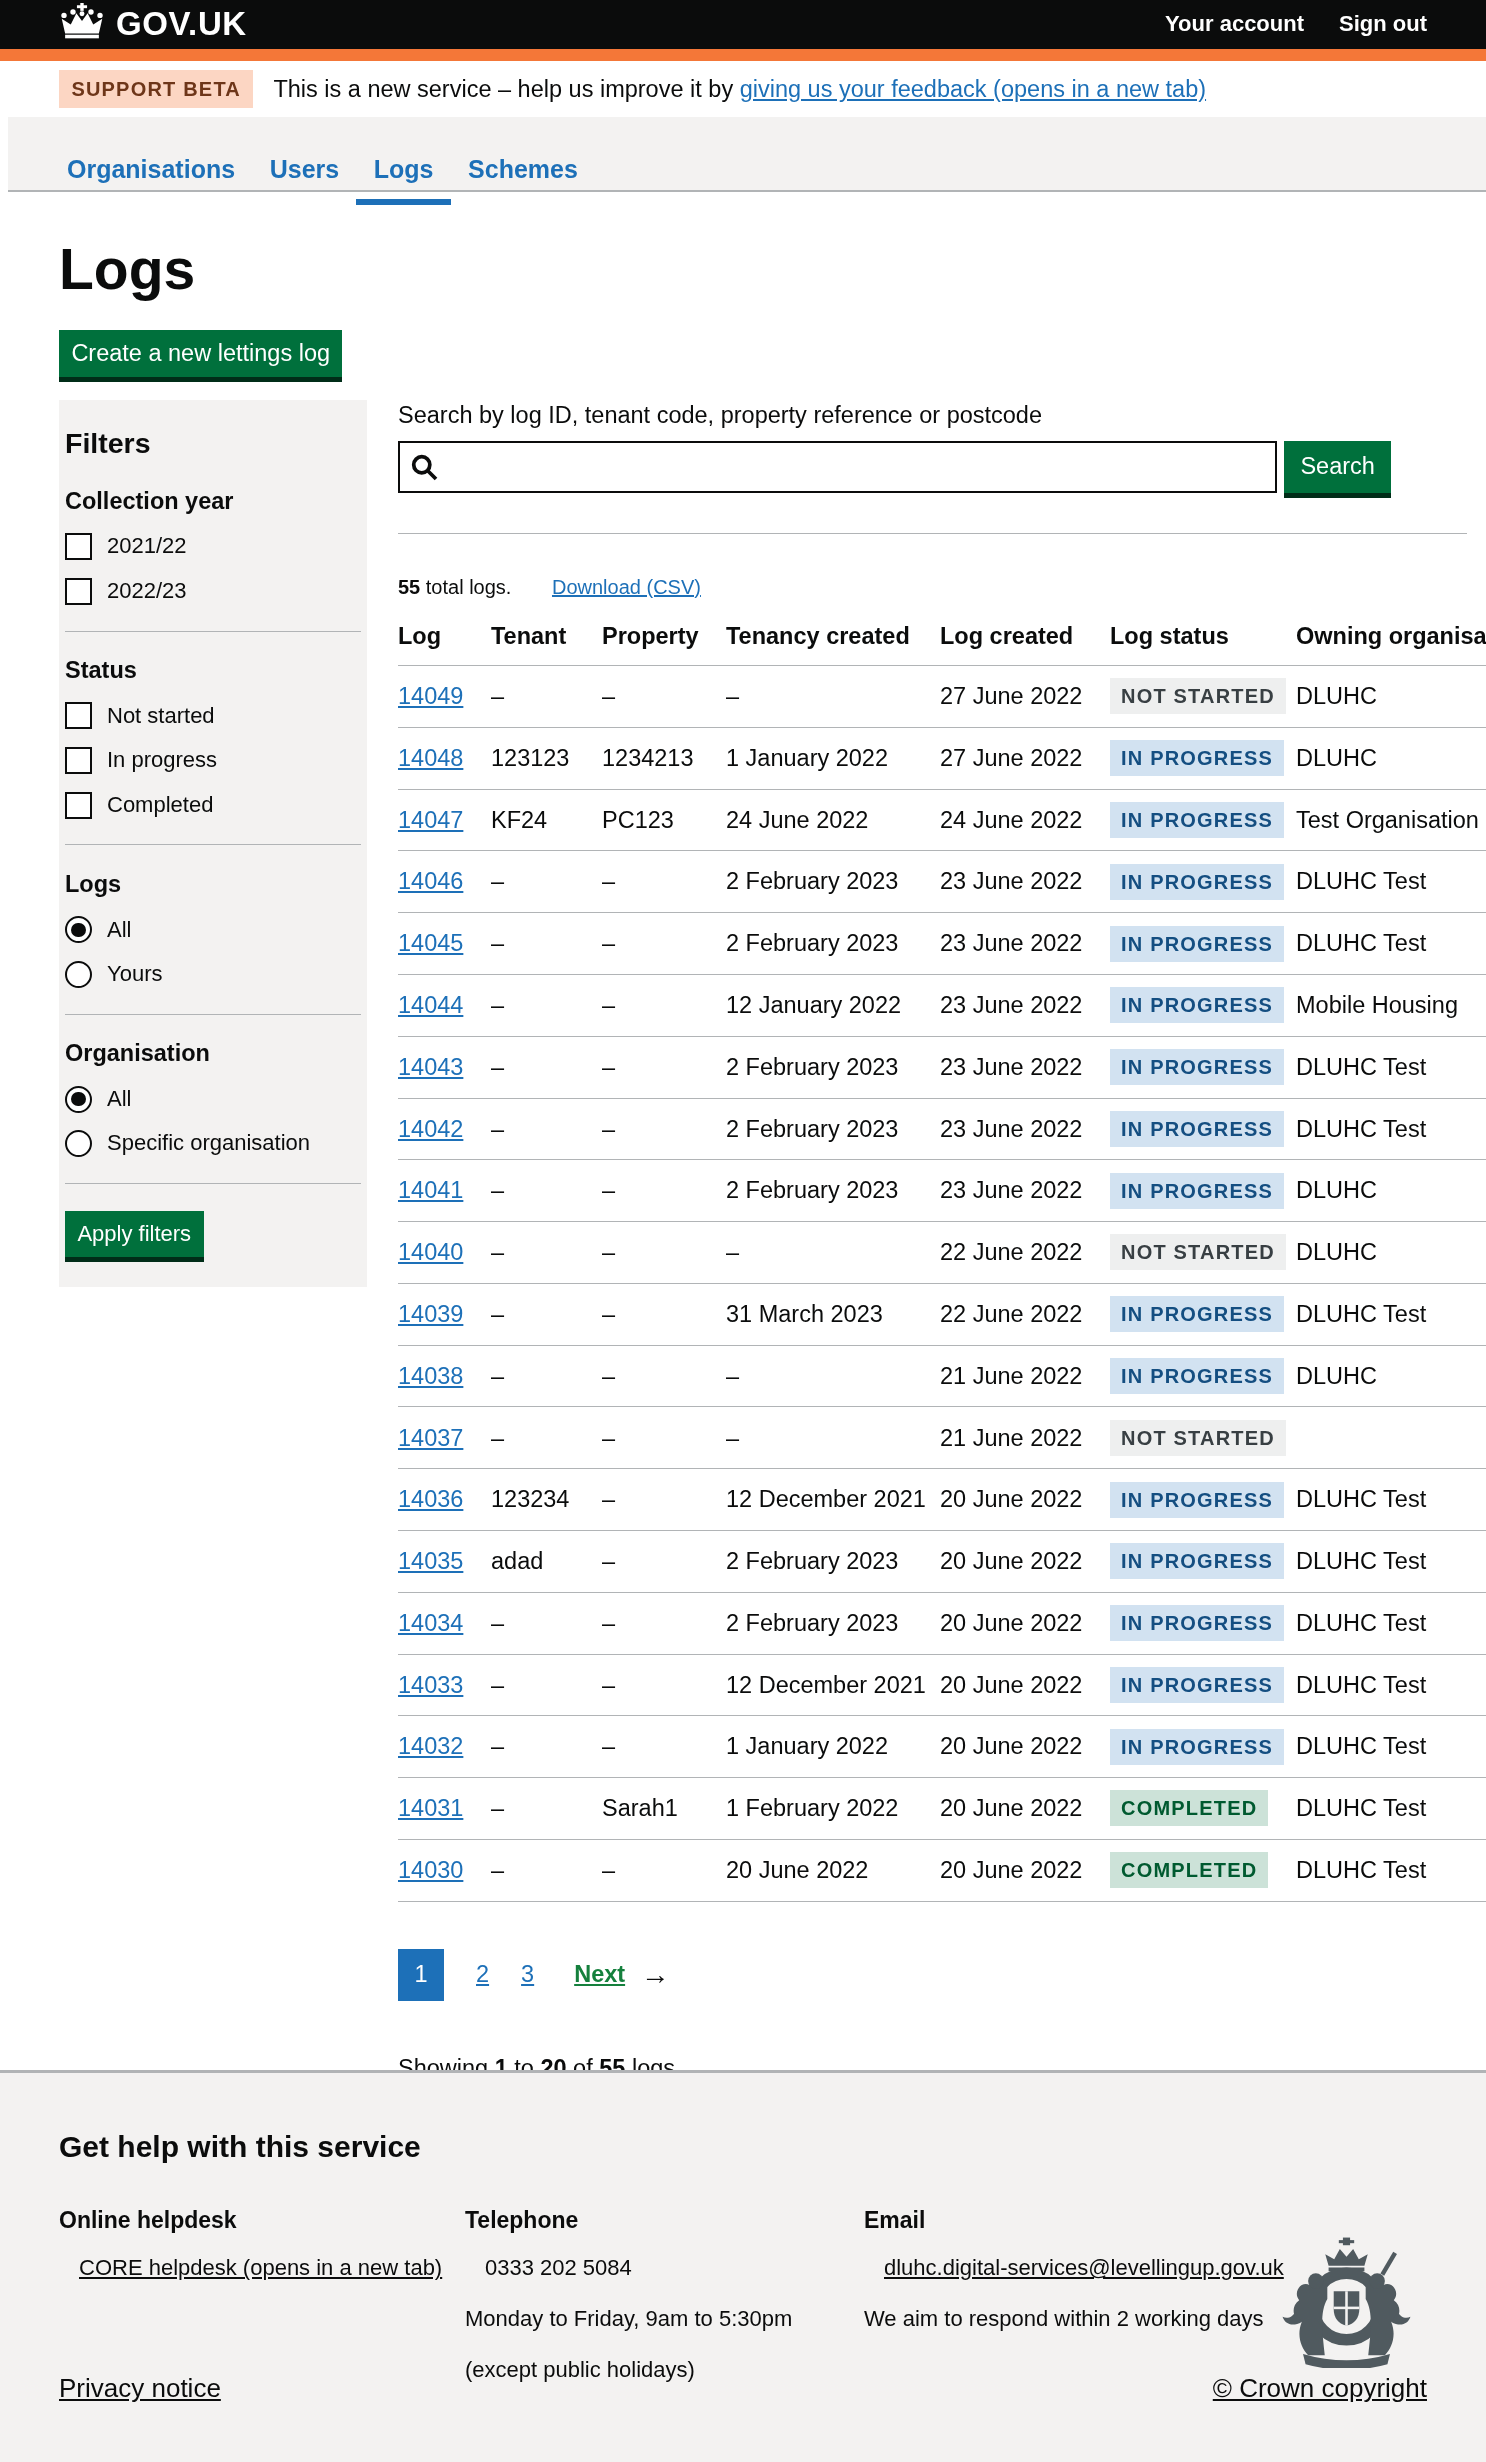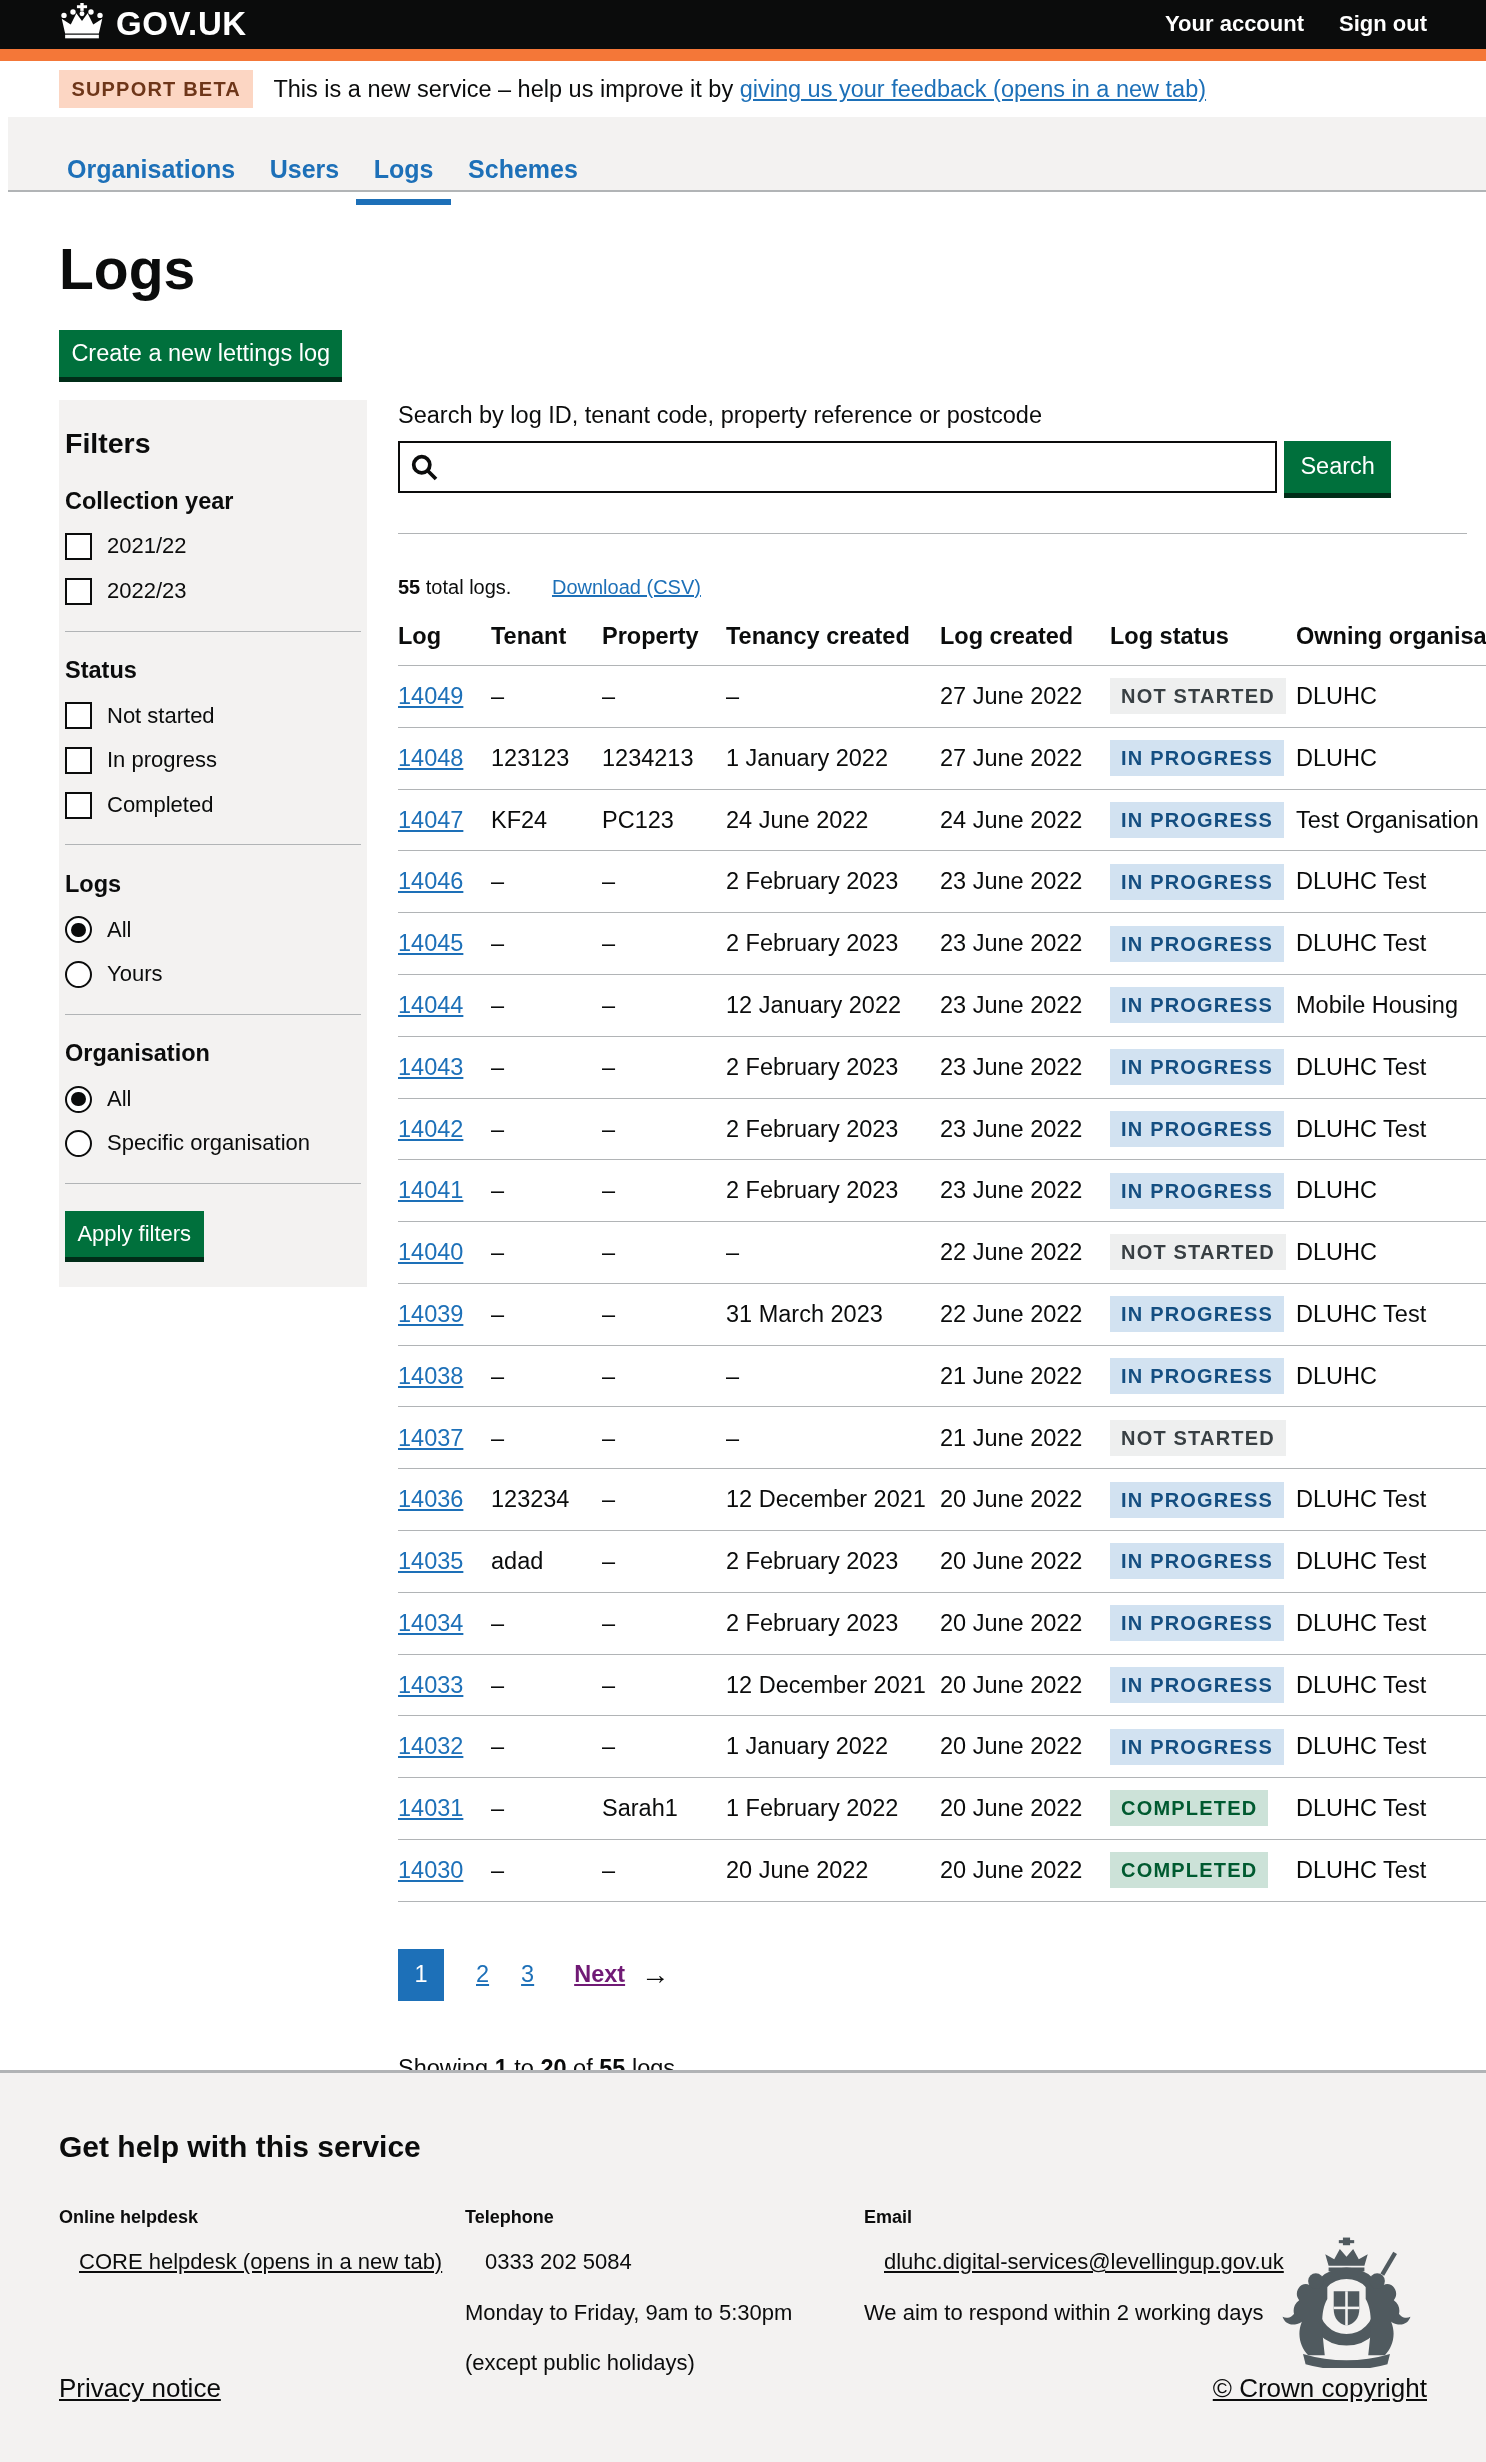--- a/index.html
+++ b/index.html
@@ -93,38 +93,38 @@
     padding:5px 11px; white-space:nowrap;
   }
   .badge.grey  { background:#eeefef; color:#383f43; }
   .badge.blue  { background:#d2e2f1; color:#144e81; }
   .badge.green { background:#cce2d8; color:#005a30; }
 
   .pagination { margin-top:47px; display:flex; align-items:center; font-size:23.5px; }
   .page-current { width:46px; height:52px; background:#1d70b8; color:#fff;
     display:flex; align-items:center; justify-content:center; }
   .page-link { margin-left:32px; color:#1d70b8; }
-  .next-link { margin-left:40px; color:#701a75; font-weight:bold; }
+  .next-link { margin-left:40px; color:#15803d; font-weight:bold; }
   .next-arrow { margin-left:16px; font-size:28.5px; color:#0b0c0c; text-decoration:none; }
 
   .showing-line { margin-top:52px; font-size:23.5px; }
   .showing-line .b { font-weight:bold; }
 
   
   .footer {
     position:absolute; left:0; right:0; bottom:0; top:2070px;
     background:#f3f2f1; border-top:3.7px solid #b1b4b6; padding:54px 59px 0;
   }
   .footer-heading { font-size:30px; font-weight:bold; margin:0; }
   .footer-cols { display:flex; margin-top:40px; }
   .fcol { font-size:22px; }
   .fcol-1 { width:406px; }
   .fcol-2 { width:399px; }
   .fcol-3 { flex:1; }
-  .fcol h3 { font-size:18px; font-weight:bold; margin:0 0 18.6px; }
+  .fcol h3 { font-size:23px; font-weight:bold; margin:0 0 18.6px; }
   .fcol a { color:#0b0c0c; }
   .fline { margin-top:15px; }
   .fline:first-of-type { margin-top:0;margin-left:20px; }
   .coat-of-arms { position:absolute; right:62px; top:162px; }
   .footer-bottom {
     position:absolute; left:59px; right:59px; bottom:56px;
     display:flex; justify-content:space-between; font-size:26px;
   }
   .footer-bottom a { color:#0b0c0c; }
 </style>

